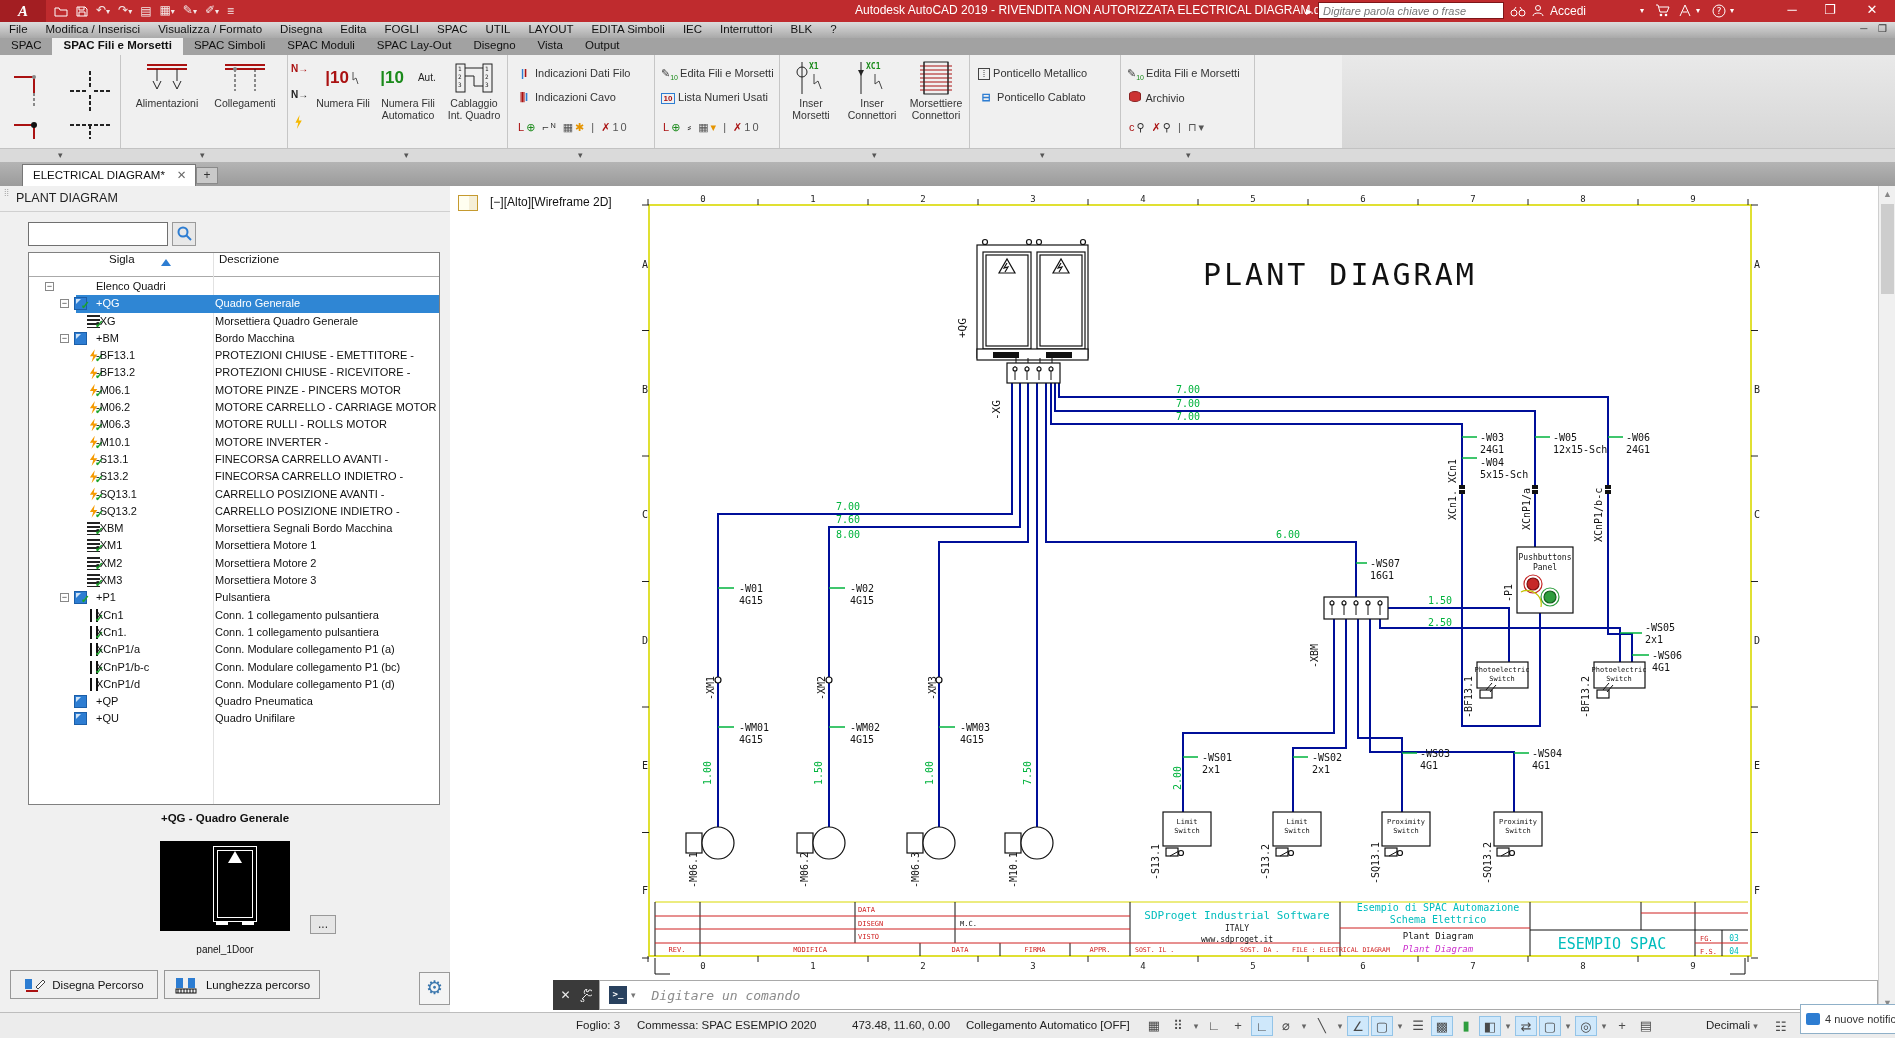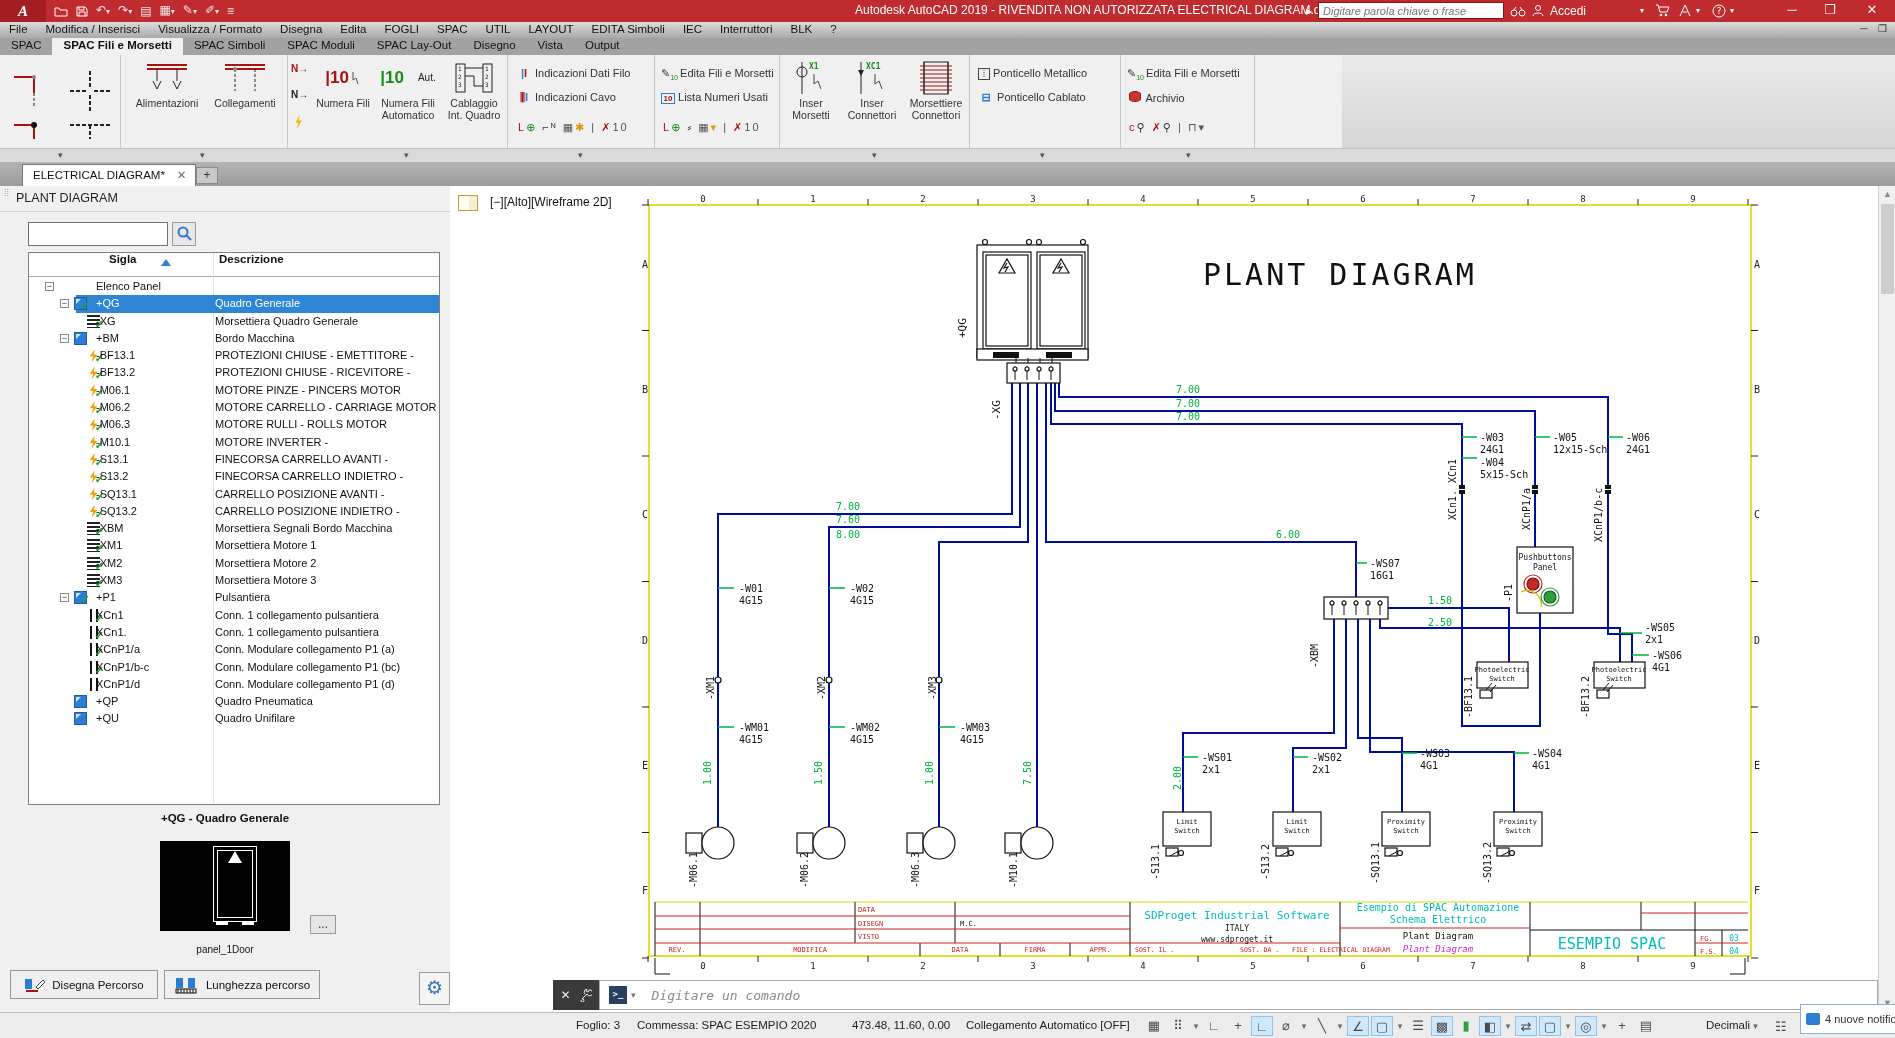--- a/index.html
+++ b/index.html
@@ -39,21 +39,21 @@
 #ftab .x{color:#666;margin-left:12px}
 #fplus{position:absolute;left:196px;top:5px;width:22px;height:17px;background:#c9c9c9;border:1px solid #8a8a8a;text-align:center;line-height:15px;color:#333}
 
 #palette{left:0;top:186px;width:450px;height:826px;background:#f0f0f0}
 #palhead{position:absolute;left:0;top:0;width:450px;height:26px;border-bottom:1px solid #d0d0d0;font-size:12.5px;color:#222;padding:5px 0 0 16px}
 #palgrip{position:absolute;left:4px;top:5px;color:#999;font-size:9px;line-height:5px}
 #psearch{position:absolute;left:28px;top:36px;width:140px;height:24px;background:#fff;border:1px solid #707070}
 #psbtn{position:absolute;left:172px;top:36px;width:24px;height:24px;background:#e8e8e8;border:1px solid #9a9a9a;text-align:center}
 #psbtn svg{margin-top:3px}
 #ptable{position:absolute;left:28px;top:66px;width:412px;height:553px;background:#fff;border:1px solid #808080;overflow:hidden}
-#phdr{position:absolute;left:0;top:0;width:100%;height:24px;border-bottom:1px solid #aaa;font-weight:bold;font-size:11.5px;color:#111}
+#phdr{position:absolute;left:0;top:0;width:100%;height:24px;border-bottom:1px solid #aaa;font-weight:normal;font-size:11.5px;color:#111}
 #pcolline{position:absolute;left:184px;top:0;width:1px;height:553px;background:#e2e2e2}
 #prows{position:absolute;left:0;top:25px;width:100%}
 .trow{position:relative;height:17.3px;font-size:11px;line-height:17px;color:#111;white-space:nowrap}
 .selbg{position:absolute;left:47px;right:0;top:0;height:100%;background:#2f86d4}
 .tsig{position:absolute;left:67px}.tdesc{position:absolute;left:186px}
 .sel .tsig,.sel .tdesc{color:#fff}
 .exp{position:absolute;top:4px;width:9px;height:9px;border:1px solid #888;background:#fff;font-size:9px;line-height:7px;text-align:center;color:#333}
 .ti{position:absolute;top:2px;width:13px;height:13px}
 .ti.panel{background:#2d7dd2;border:1px solid #1b5ea8}
 .ti.panel:before{content:"";position:absolute;left:1px;top:1px;border-left:5px solid #cfe3f7;border-bottom:5px solid transparent}
@@ -354,21 +354,21 @@
   <div id="ptable">
     <div id="phdr">
       <span style="position:absolute;left:80px">Sigla</span>
       <span style="position:absolute;left:132px;top:6px;width:0;height:0;border-left:5px solid transparent;border-right:5px solid transparent;border-bottom:7px solid #2d7dd2"></span>
       <span style="position:absolute;left:190px">Descrizione</span>
     </div>
     <div id="pcolline"></div>
     <div id="prows">
         <div class="trow">
           <span class="exp" style="left: 16px;">−</span>
-          <span class="tsig">Elenco Panel</span>
+          <span class="tsig">Elenco Quadri</span>
           <span class="tdesc"></span>
         </div>
         <div class="trow sel">
           <span class="selbg"></span>
           <span class="exp" style="left: 31px;">−</span>
           <span class="ti panel chk" style="left: 45px;"></span>
           <span class="tsig">+QG</span>
           <span class="tdesc">Quadro Generale</span>
         </div>
         <div class="trow">

